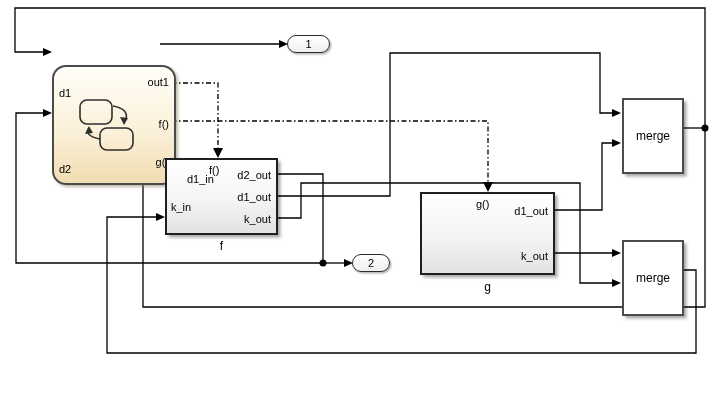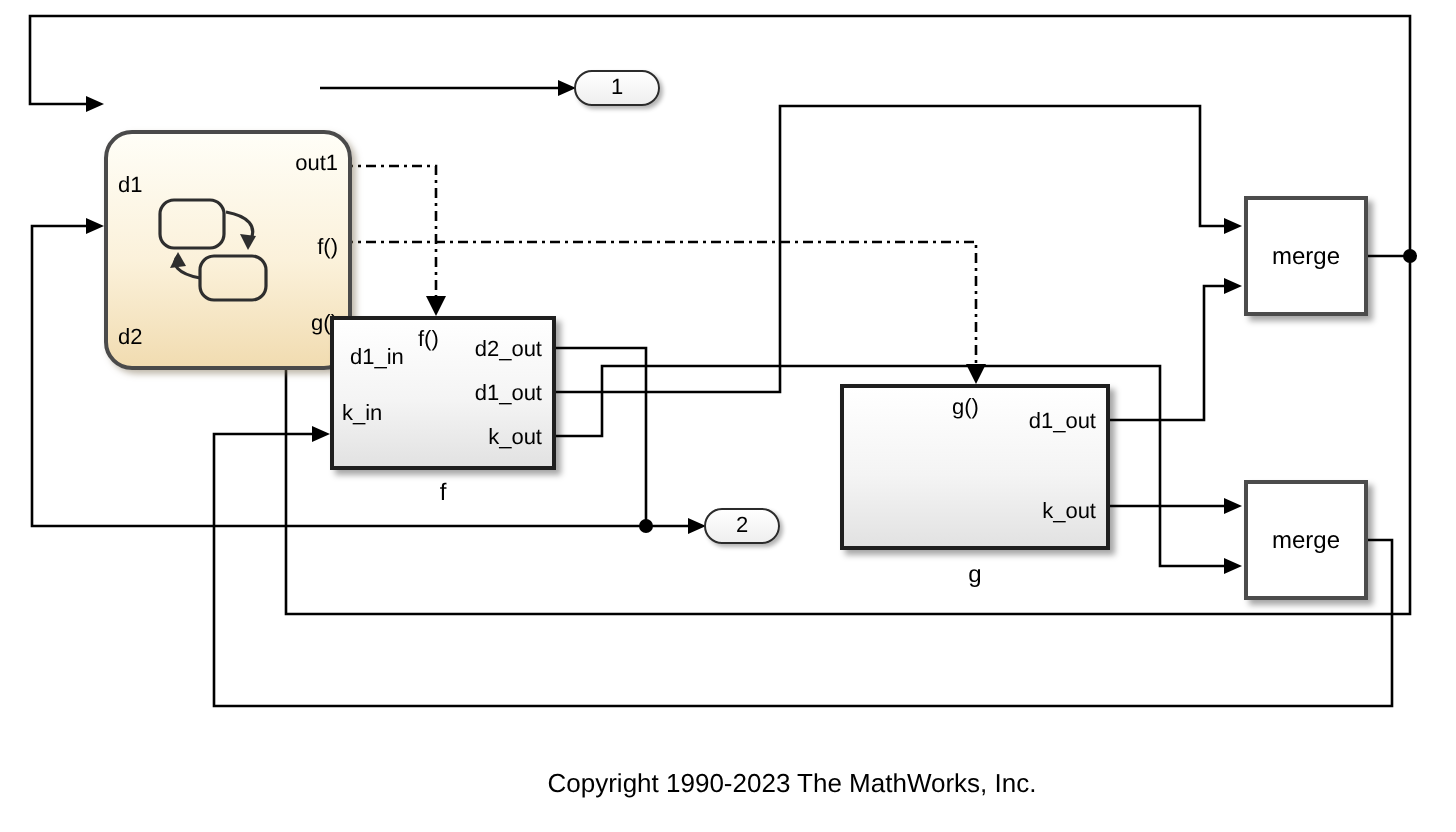--- a/index.html
+++ b/index.html
@@ -20,21 +20,21 @@
     border:2.5px solid #1f1f1f;
     background:linear-gradient(to bottom,#ffffff 0%,#f4f4f4 55%,#e2e2e2 100%);
     box-shadow:2.5px 2.5px 3px rgba(0,0,0,.35);
   }
   .f-blk{left:165px;top:158px;width:113px;height:77px;}
   .g-blk{left:420px;top:192px;width:135px;height:83px;}
   .merge{
     border:2px solid #4c4c4c;background:#ffffff;
     box-shadow:2.5px 2.5px 3px rgba(0,0,0,.35);
     display:flex;align-items:center;justify-content:center;
-    font-size:12px;width:62px;height:60px;
+    font-size:12px;width:62px;height:76px;
   }
   .m1{left:622px;top:98px;}
   .m2{left:622px;top:240px;}
   .pill{
     border:1.5px solid #2b2b2b;border-radius:9px;
     background:linear-gradient(to bottom,#ffffff,#efefef);
     box-shadow:1.5px 1.5px 2px rgba(0,0,0,.3);
     display:flex;align-items:center;justify-content:center;
     font-size:11px;height:18px;
   }
@@ -105,21 +105,21 @@
       <rect x="46" y="61" width="33" height="22" rx="7"></rect>
       <path d="M 59,39 C 70,41 75,46 71,54"></path>
       <polygon points="70,58 66,50 74,51" fill="#2e2e2e" stroke="none"></polygon>
       <path d="M 46,72 C 35,70 31,65 35,61"></path>
       <polygon points="35,59 31,67 39,66" fill="#2e2e2e" stroke="none"></polygon>
     </svg>
   </div>
 
   <div class="blk subsys f-blk">
     <span class="plabel" style="left:42px;top:4px">f()</span>
-    <span class="plabel" style="left:8px;top:13px">d1_in</span>
+    <span class="plabel" style="left:20px;top:13px">d1_in</span>
     <span class="plabel" style="left:4px;top:41px">k_in</span>
     <span class="plabel" style="right:5px;top:9px">d2_out</span>
     <span class="plabel" style="right:5px;top:31px">d1_out</span>
     <span class="plabel" style="right:5px;top:53px">k_out</span>
   </div>
   <div class="blockname fname">f</div>
 
   <div class="blk subsys g-blk">
     <span class="plabel" style="left:54px;top:4px">g()</span>
     <span class="plabel" style="right:5px;top:11px">d1_out</span>
@@ -134,14 +134,13 @@
     <span>merge</span>
   </div>
 
   <div class="blk pill p1">
     <span>1</span>
   </div>
   <div class="blk pill p2">
     <span>2</span>
   </div>
 
-  <div class="copyright">Copyright 1990-2023 The MathWorks, Inc.</div>
 </div>
 
 </body></html>

